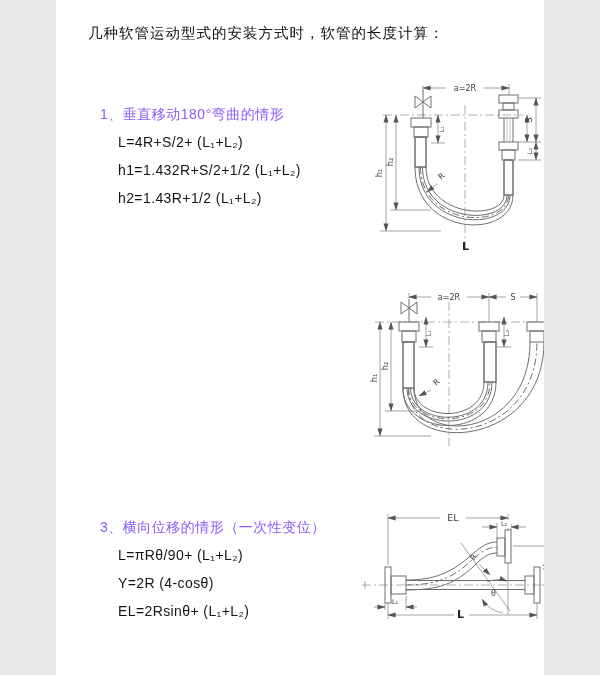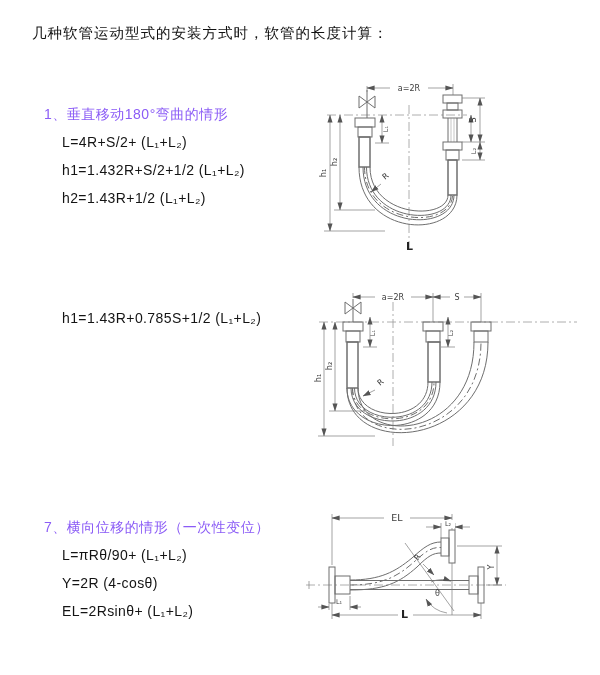--- a/index.html
+++ b/index.html
@@ -1,17 +1,17 @@
 <!DOCTYPE html>
 <html><head>
 <meta charset="utf-8">
 <style>
   html,body{margin:0;padding:0;background:#e8e8e8;}
   #page{
-    position:relative;width:600px;height:675px;background:#ffffff;
+    position:relative;width:488px;height:675px;background:#ffffff;
     font-family:"Liberation Sans","DejaVu Sans",sans-serif;color:#1c1c1c;
     overflow:hidden;margin:0 auto;
   }
   .title{
     position:absolute;left:32px;top:24px;font-size:14.5px;letter-spacing:1px;
     font-weight:400;color:#111;
   }
   .section{position:absolute;left:44px;}
   .sec1{top:106px;} .sec2{top:310px;} .sec3{top:519px;}
   .heading{font-size:14px;letter-spacing:0.5px;color:#8b5cf6;margin-bottom:10px;}
@@ -128,21 +128,20 @@
     <g class="dims">
       <text x="80" y="108" transform="rotate(-40 80 108)">R</text>
       <line x1="76" y1="112" x2="66" y2="120" marker-end="url(#arr)"></line>
     </g>
     <g class="dims">
       <text class="big" x="101" y="178">L</text>
     </g>
   </svg>
 
   <div class="section sec2">
-    <div class="formula">h1=1.43R+0.785S+1/2 (L₁+L₂)</div>
   </div>
 
   <svg class="diagram" style="left:305px;top:278px" width="290" height="182" viewBox="0 0 290 182">
     <g class="cl">
       <line x1="88" y1="24" x2="88" y2="168"></line>
       <line x1="14" y1="44" x2="272" y2="44"></line>
     </g>
     <g class="draw">
       <path d="M42,110 C42,180 183,170 183,64"></path>
       <path d="M53,110 C53,170 169,162 169,64"></path>
@@ -208,21 +207,21 @@
       <line x1="19" y1="44" x2="19" y2="158" marker-start="url(#arr)" marker-end="url(#arr)"></line>
       <text x="16" y="100" transform="rotate(-90 16 100)" text-anchor="middle">h₁</text>
     </g>
     <g class="dims">
       <text x="75" y="108" transform="rotate(-40 75 108)">R</text>
       <line x1="70" y1="112" x2="58" y2="118" marker-end="url(#arr)"></line>
     </g>
   </svg>
 
   <div class="section sec3">
-    <div class="heading">7、横向位移的情形（一次性变位）</div>
+    <div class="heading">3、横向位移的情形（一次性变位）</div>
     <div class="formula">L=πRθ/90+ (L₁+L₂)</div>
     <div class="formula">Y=2R (4-cosθ)</div>
     <div class="formula">EL=2Rsinθ+ (L₁+L₂)</div>
   </div>
 
   <svg class="diagram" style="left:298px;top:503px" width="300" height="145" viewBox="0 0 300 145">
     <g class="cl">
       <line x1="8" y1="82" x2="208" y2="82"></line>
     </g>
     <g class="dims">

